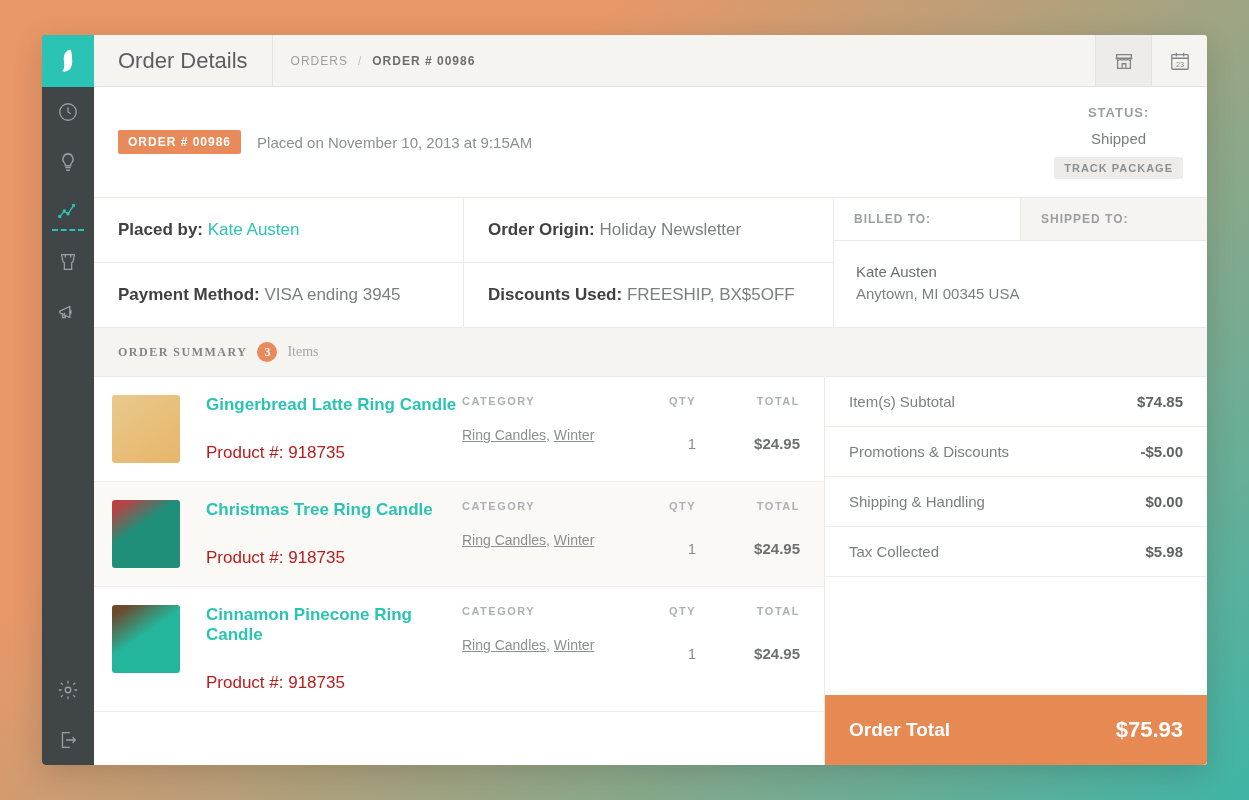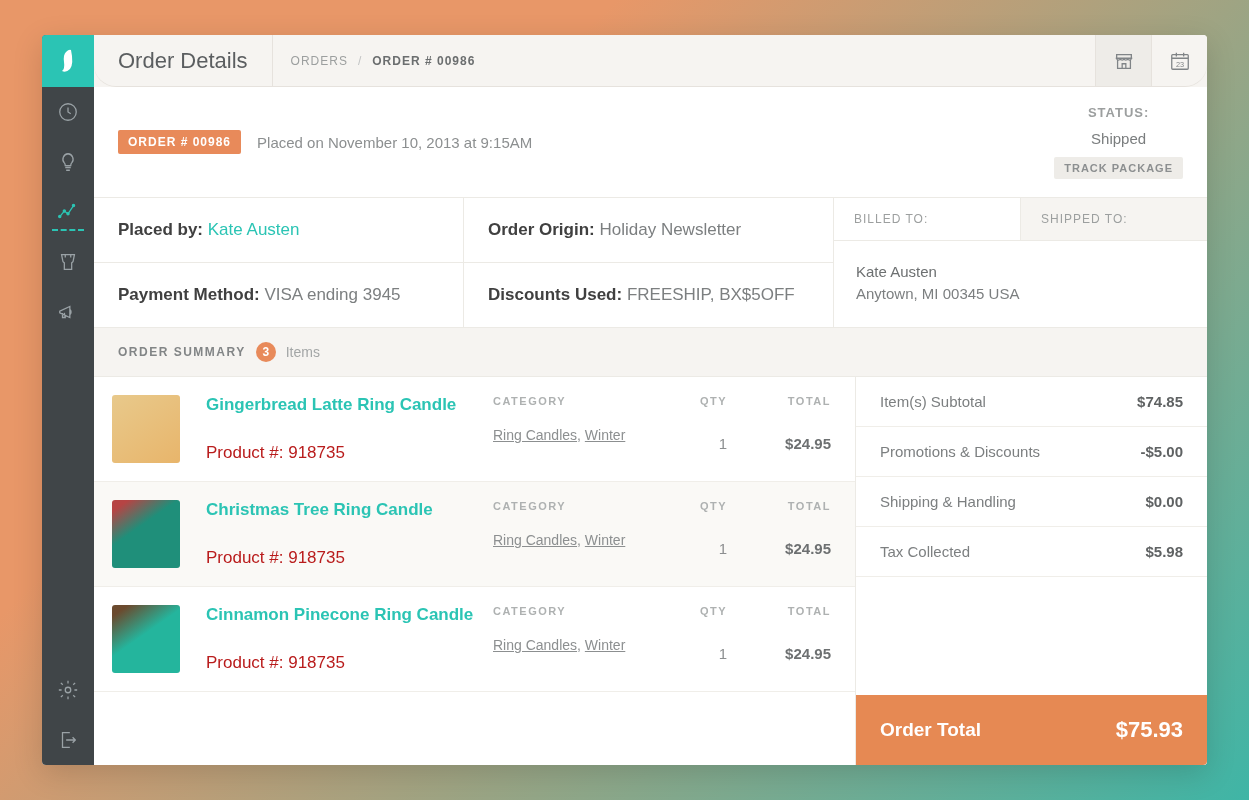--- a/index.html
+++ b/index.html
@@ -23,21 +23,21 @@
   .sidebar { width: 52px; background: #404548; display: flex; flex-direction: column; }
   .logo { width: 52px; height: 52px; background: #2bc4b4; display:flex; align-items:center; justify-content:center; }
   .logo svg { width: 24px; height: 28px; }
   .side-item { width: 52px; height: 50px; display:flex; align-items:center; justify-content:center; color:#9aa2a6; position:relative; cursor:pointer; }
   .side-item.active { color:#2bc4b4; }
   .side-item.active::after { content:""; position:absolute; bottom:6px; left:10px; right:10px; border-bottom:2px dashed #2bc4b4; }
   .side-item svg { width:22px; height:22px; stroke:currentColor; fill:none; stroke-width:1.4; }
   .side-spacer { flex:1; }
   
   .main { flex:1; display:flex; flex-direction:column; background:#f6f4f1; }
-  .topbar { height:52px; display:flex; align-items:center; border-bottom:1px solid #e6e2dd; background:#f6f4f1;border-radius:22px; }
+  .topbar { height:52px; display:flex; align-items:center; border-bottom:1px solid #e6e2dd; background:#f6f4f1; }
   .page-title { font-size:22px; color:#5b5e60; padding:0 24px; font-weight:400; border-right:1px solid #e6e2dd; height:100%; display:flex; align-items:center; }
   .crumbs { padding:0 18px; font-size:12px; letter-spacing:1px; color:#9c9f9f; display:flex; align-items:center; gap:10px; }
   .crumbs .sep { color:#c2c4c4; }
   .crumbs .cur { color:#6b6e6f; font-weight:600; }
   .top-icons { margin-left:auto; display:flex; height:100%; }
   .top-icon { width:56px; display:flex; align-items:center; justify-content:center; color:#808487; border-left:1px solid #e6e2dd; cursor:pointer; }
   .top-icon.active { background:#eeece8; }
   .top-icon svg { width:22px; height:22px; stroke:currentColor; fill:none; stroke-width:1.4; }
   
   .order-top { background:#fff; padding:18px 24px; display:flex; align-items:center; gap:16px; font-size:15px; color:#8c8f90; }
@@ -46,28 +46,28 @@
   .status-wrap .lab { color:#9c9f9f; letter-spacing:1px; font-size:13px; font-weight:600; }
   .status-wrap .val { color:#7a7d7e; }
   .track-btn { background:#eeece8; color:#8c8f90; font-size:11px; font-weight:700; letter-spacing:1px; padding:5px 10px; border-radius:2px; cursor:pointer; }
   
   .info-grid { display:grid; grid-template-columns: 370px 370px 1fr; background:#fff; border-top:1px solid #eceae5; }
   .info-cell { padding:22px 24px; border-right:1px solid #eceae5; border-bottom:1px solid #eceae5; font-size:17px; color:#7c7f80; }
   .info-cell .lab { color:#404040; font-weight:700;text-align:center; }
   .info-cell a { color:#2bc4b4; text-decoration:none; }
   .addr-cell { grid-row:1 / span 2; grid-column:3; border-right:none; border-bottom:1px solid #eceae5; padding:0; }
   .addr-tabs { display:flex; }
-  .addr-tab { flex:1; padding:14px 20px; font-size:12px; font-weight:400; letter-spacing:1px; color:#9c9f9f; text-align:left; border-bottom:1px solid #eceae5; cursor:pointer; }
+  .addr-tab { flex:1; padding:14px 20px; font-size:12px; font-weight:700; letter-spacing:1px; color:#9c9f9f; text-align:left; border-bottom:1px solid #eceae5; cursor:pointer; }
   .addr-tab:first-child { border-right:1px solid #eceae5; background:#fff; }
   .addr-tab:last-child { background:#f6f4f1; border-left:none; }
   .addr-body { padding:20px 22px; font-size:15px; color:#7c7f80; line-height:1.45; }
   .addr-body .name { color:#6d7071; font-weight:500; }
   .info-cell:nth-child(3),.info-cell:nth-child(4){ border-bottom:1px solid #eceae5; }
   
-  .sum-head { background:#f6f4f1; padding:14px 24px; display:flex; align-items:center; gap:10px; border-bottom:1px solid #eceae5; }
+  .sum-head { background:#f6f4f1; padding:14px 24px; display:flex; align-items:center; gap:10px; border-bottom:1px solid #eceae5;font-family:Liberation Serif, serif; }
   .sum-head .t { color:#828586; font-size:12px; font-weight:700; letter-spacing:1.5px; }
   .sum-head .count { background:#e88a5a; color:#fff; width:20px; height:20px; border-radius:50%; display:flex;align-items:center;justify-content:center; font-size:12px; font-weight:700; }
   .sum-head .items { color:#a3a6a6; font-size:14px; }
   
   .body-row { display:flex; flex:1; }
   .items-col { flex:1; background:#fff; }
   .item { display:grid; grid-template-columns:90px 1fr 160px 70px 100px; align-items:start; padding:18px 24px 18px 18px; border-bottom:1px solid #f0eee9; column-gap:4px;}
   .item:nth-child(even){ background:#faf9f6; }
   .thumb { width:68px; height:68px; border-radius:3px; background:#ddd; }
   .thumb.t1 { background:linear-gradient(145deg,#e8c98b,#e8b56b); }
@@ -75,21 +75,21 @@
   .thumb.t3 { background:linear-gradient(145deg,#6b4a2e 10%,#24b59d 45%,#24b59d); }
   .pname { font-size:17px; font-weight:600; color:#2bc4b4; }
   .pnum { font-size:17px; color:#b91c1c; margin-top:28px; }
   .colh { font-size:11px; color:#aeb1b1; letter-spacing:1.5px; font-weight:600; }
   .cat { font-size:14px; color:#8c8f90; margin-top:20px; }
   .cat a { color:#8c8f90; text-decoration:underline; }
   .qty, .tot { text-align:right; }
   .qv { font-size:15px; color:#8c8f90; margin-top:28px; }
   .tv { font-size:15px; color:#6d7071; font-weight:600; margin-top:28px; }
   
-  .totals-col { width:352px; background:#fff; display:flex; flex-direction:column; border-left:1px solid #eceae5;}
+  .totals-col { width:383px; background:#fff; display:flex; flex-direction:column; border-left:1px solid #eceae5;}
   .tot-line { display:flex; justify-content:space-between; padding:16px 24px; font-size:15px; color:#7c7f80; border-bottom:1px solid #f0eee9;}
   .tot-line .v { font-weight:700; color:#5f6263; }
   .tot-spacer { flex:1; background:#fff; }
   .grand { background:#e68953; color:#fff; display:flex; justify-content:space-between; align-items:center; padding:22px 24px; font-size:19px; font-weight:600; }
   .grand .v { font-size:22px; font-weight:700; }
 </style>
 </head>
 <body>
 
 <div class="app">

